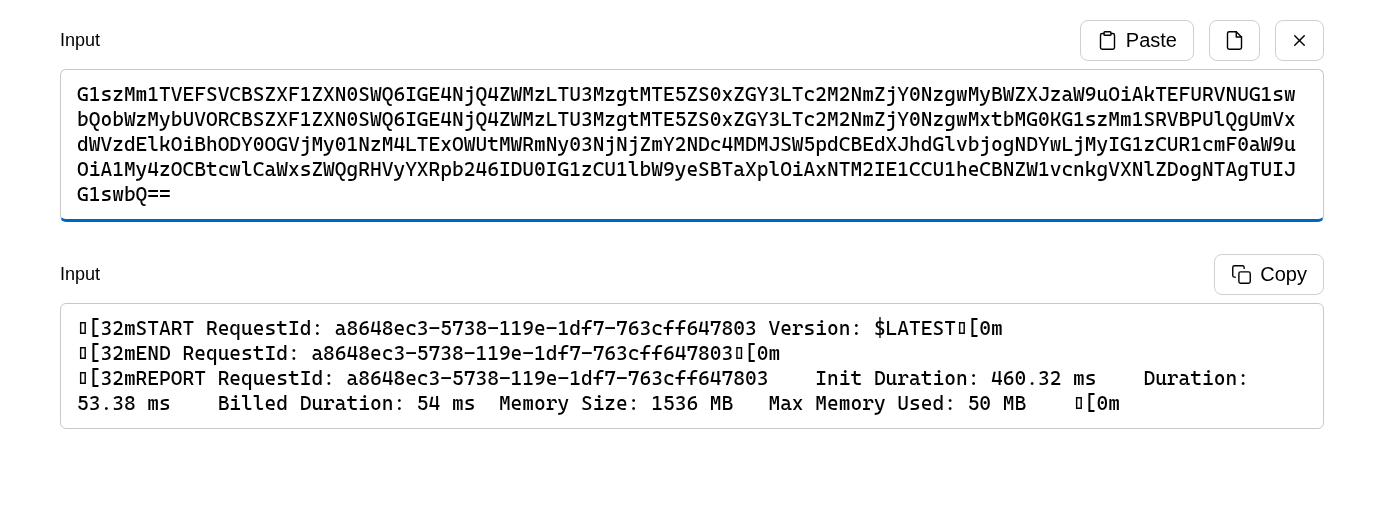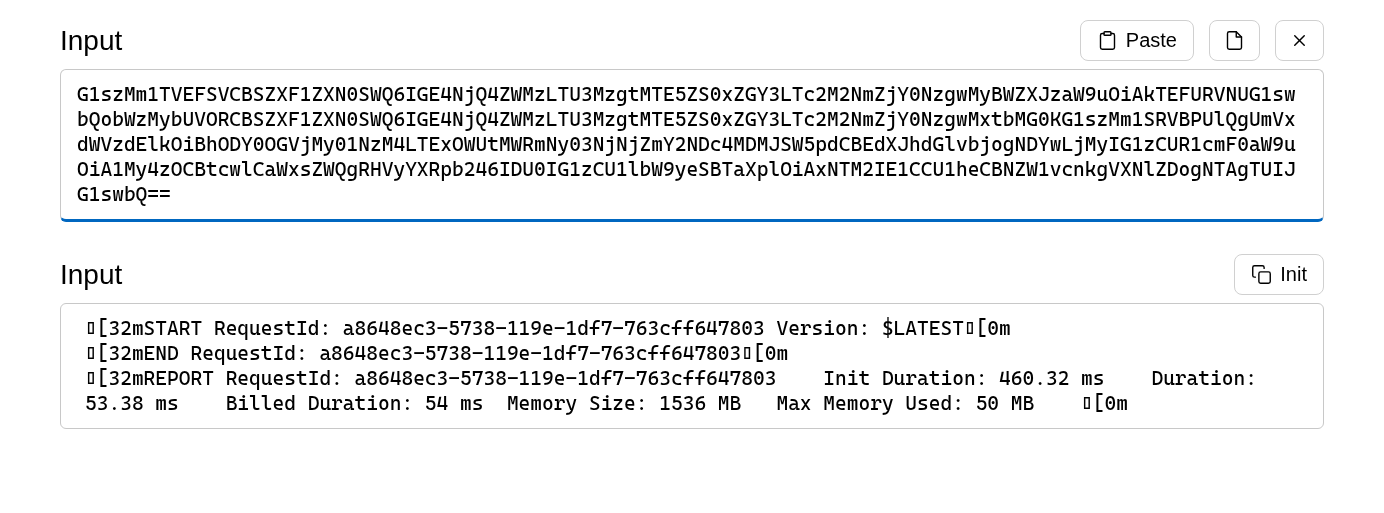--- a/index.html
+++ b/index.html
@@ -16,21 +16,21 @@
   .section {
     margin-bottom: 28px;
   }
   .section-header {
     display: flex;
     justify-content: space-between;
     align-items: center;
     margin-bottom: 8px;
   }
   .section-label {
-    font-size: 28px;
+    font-size: 18px;
     font-weight: 400;
     color: #000000;
   }
   .button-group {
     display: flex;
     gap: 15px;
   }
   .btn {
     display: inline-flex;
     align-items: center;
@@ -65,21 +65,21 @@
     outline: none;
     color: #000000;
     background: #ffffff;
     word-break: break-all;
     white-space: pre-wrap;
   }
   .output-box {
     width: 100%;
     border: 1px solid #c8c8c8;
     border-radius: 6px;
-    padding: 12px 24px;
+    padding: 12px 16px;
     font-family: "Cascadia Mono", "Consolas", monospace;
     font-size: 20px;
     line-height: 1.25;
     color: #000000;
     background: #ffffff;
     white-space: pre-wrap;
     word-break: break-word;
   }
 </style>
 </head>
@@ -123,20 +123,20 @@
   <div class="section-header">
     <div class="section-label">Input</div>
     <div class="button-group">
       <button class="btn">
         <span class="icon">
           <svg width="21" height="21" viewBox="0 0 24 24" fill="none" stroke="currentColor" stroke-width="1.6" stroke-linecap="round" stroke-linejoin="round">
             <rect x="9" y="9" width="13" height="13" rx="2" ry="2"></rect>
             <path d="M5 15H4a2 2 0 0 1-2-2V4a2 2 0 0 1 2-2h9a2 2 0 0 1 2 2v1"></path>
           </svg>
         </span>
-        <span>Init</span>
+        <span>Copy</span>
       </button>
     </div>
   </div>
   <div class="output-box">▯[32mSTART RequestId: a8648ec3-5738-119e-1df7-763cff647803 Version: $LATEST▯[0m
 ▯[32mEND RequestId: a8648ec3-5738-119e-1df7-763cff647803▯[0m
 ▯[32mREPORT RequestId: a8648ec3-5738-119e-1df7-763cff647803    Init Duration: 460.32 ms    Duration: 53.38 ms    Billed Duration: 54 ms  Memory Size: 1536 MB   Max Memory Used: 50 MB    ▯[0m</div>
 </div>
 
 </body></html>

